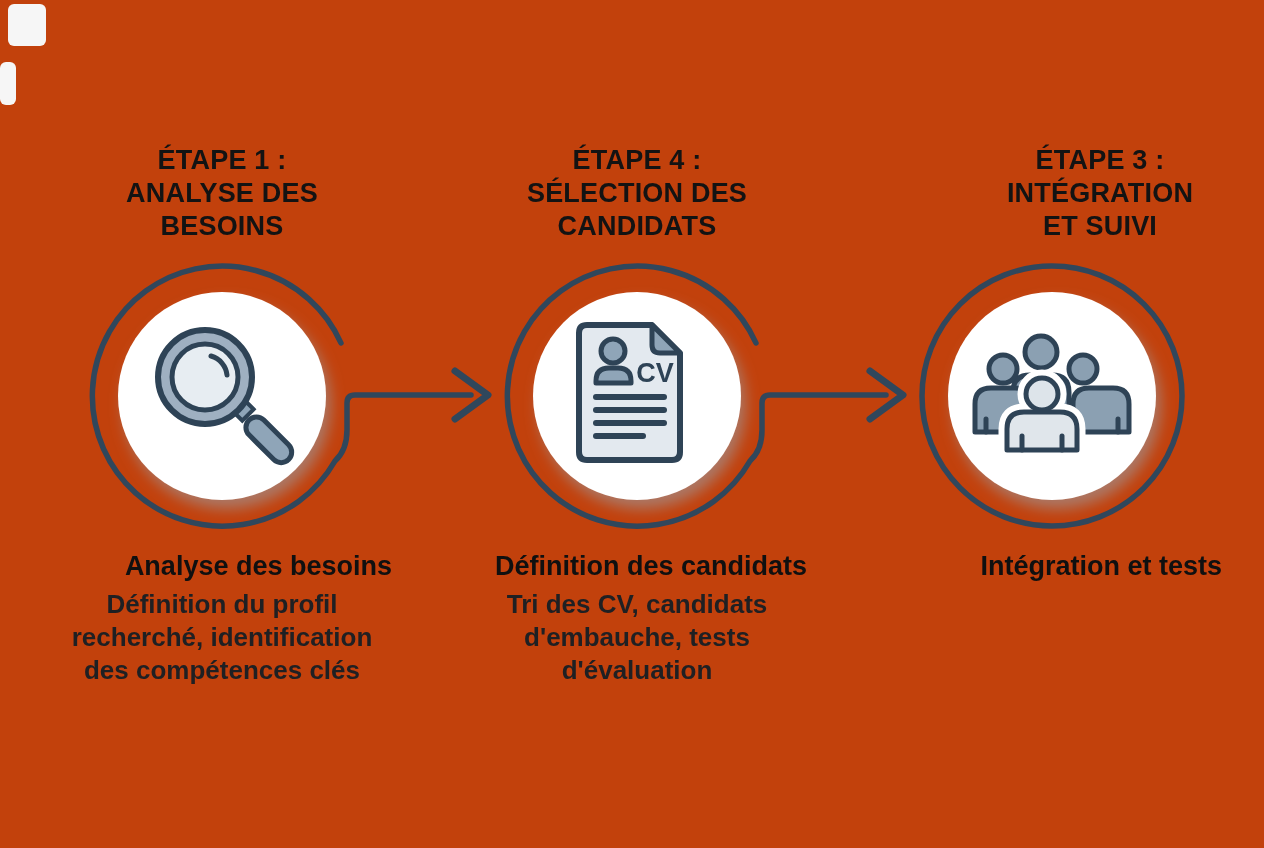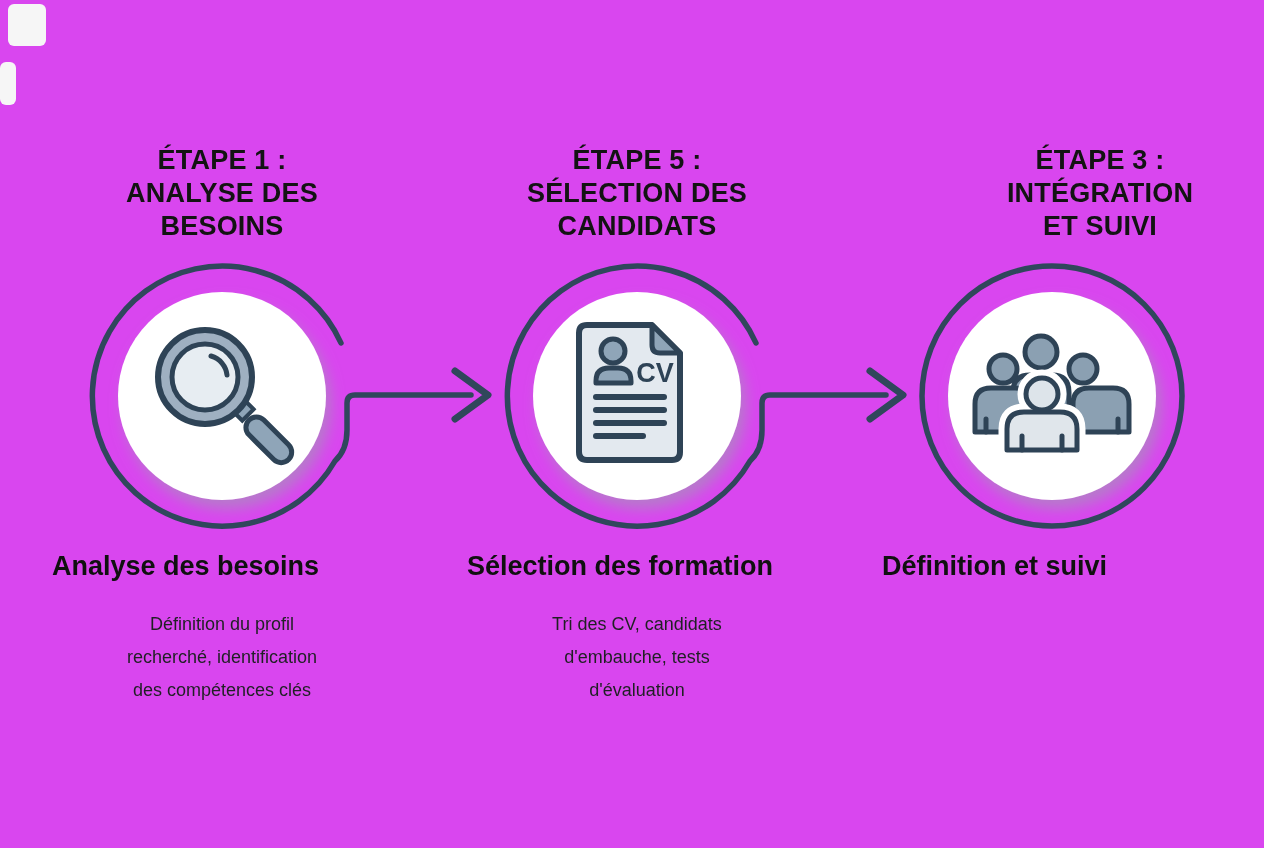--- a/index.html
+++ b/index.html
@@ -1,55 +1,55 @@
 <!DOCTYPE html>
 <html><head>
 <meta charset="utf-8">
 <style>
   html,body{margin:0;padding:0;background:#fff;}
   .stage{
     position:relative;
     width:1264px;height:848px;
-    background:#d946ef;
+    background:#c2410c;
     overflow:hidden;
     font-family:"Liberation Sans", sans-serif;
     color:#161616;
   }
   .smudge{position:absolute;background:#f6f6f6;border-radius:6px;}
   .smudge.one{left:8px;top:4px;width:38px;height:42px;}
   .smudge.two{left:0px;top:62px;width:16px;height:43px;}
 
   .step-header{
     position:absolute;top:144px;width:340px;
     font-size:27px;line-height:33px;font-weight:700;
     letter-spacing:.2px;color:#131313;white-space:pre-line;text-align:center;
   }
   .step-title{
     position:absolute;top:551px;width:340px;
-    font-size:27px;font-weight:700;color:#101010;text-align:left;
+    font-size:27px;font-weight:700;color:#101010;text-align:right;
   }
   .step-desc{
-    position:absolute;top:608px;width:340px;
-    font-size:18px;line-height:33px;font-weight:400;color:#1f2023;
+    position:absolute;top:588px;width:340px;
+    font-size:26px;line-height:33px;font-weight:700;color:#1f2023;
     white-space:pre-line;text-align:center;
   }
   svg.overlay{position:absolute;left:0;top:0;}
 </style>
 </head>
 <body>
 
 <div class="stage">
 
   <div class="smudge one"></div>
   <div class="smudge two"></div>
 
   <div class="step-header" style="left:52px">ÉTAPE 1 :
 ANALYSE DES
 BESOINS</div>
-  <div class="step-header" style="left:467px">ÉTAPE 5 :
+  <div class="step-header" style="left:467px">ÉTAPE 4 :
 SÉLECTION DES
 CANDIDATS</div>
   <div class="step-header" style="left:930px">ÉTAPE 3 :
 INTÉGRATION
 ET SUIVI</div>
 
   <svg class="overlay" width="1264" height="848" viewBox="0 0 1264 848">
     <defs>
       <filter id="disc-shadow" x="-40%" y="-40%" width="180%" height="180%">
         <feDropShadow dx="5" dy="9" stdDeviation="7" flood-color="#9aa4ad" flood-opacity="0.55"></feDropShadow>
@@ -129,22 +129,22 @@
       <g>
         <circle cx="1042" cy="394" r="16" fill="#dde4ea" stroke="#2e4356" stroke-width="5"></circle>
         <path d="M 1007 450 V 429 Q 1007 412 1024 412 H 1060 Q 1077 412 1077 429 V 450 Z" fill="#e0e6eb" stroke="#2e4356" stroke-width="5" stroke-linejoin="round"></path>
         <path d="M 1022 450 V 436" fill="none" stroke="#2e4356" stroke-width="5" stroke-linecap="round"></path>
         <path d="M 1062 450 V 436" fill="none" stroke="#2e4356" stroke-width="5" stroke-linecap="round"></path>
       </g>
     </g>
   </svg>
 
   <div class="step-title" style="left:52px">Analyse des besoins</div>
-  <div class="step-title" style="left:467px">Sélection des formation</div>
-  <div class="step-title" style="left:882px">Définition et suivi</div>
+  <div class="step-title" style="left:467px">Définition des candidats</div>
+  <div class="step-title" style="left:882px">Intégration et tests</div>
 
   <div class="step-desc" style="left:52px">Définition du profil
 recherché, identification
 des compétences clés</div>
   <div class="step-desc" style="left:467px">Tri des CV, candidats
 d'embauche, tests
 d'évaluation</div>
 
 </div>
 

